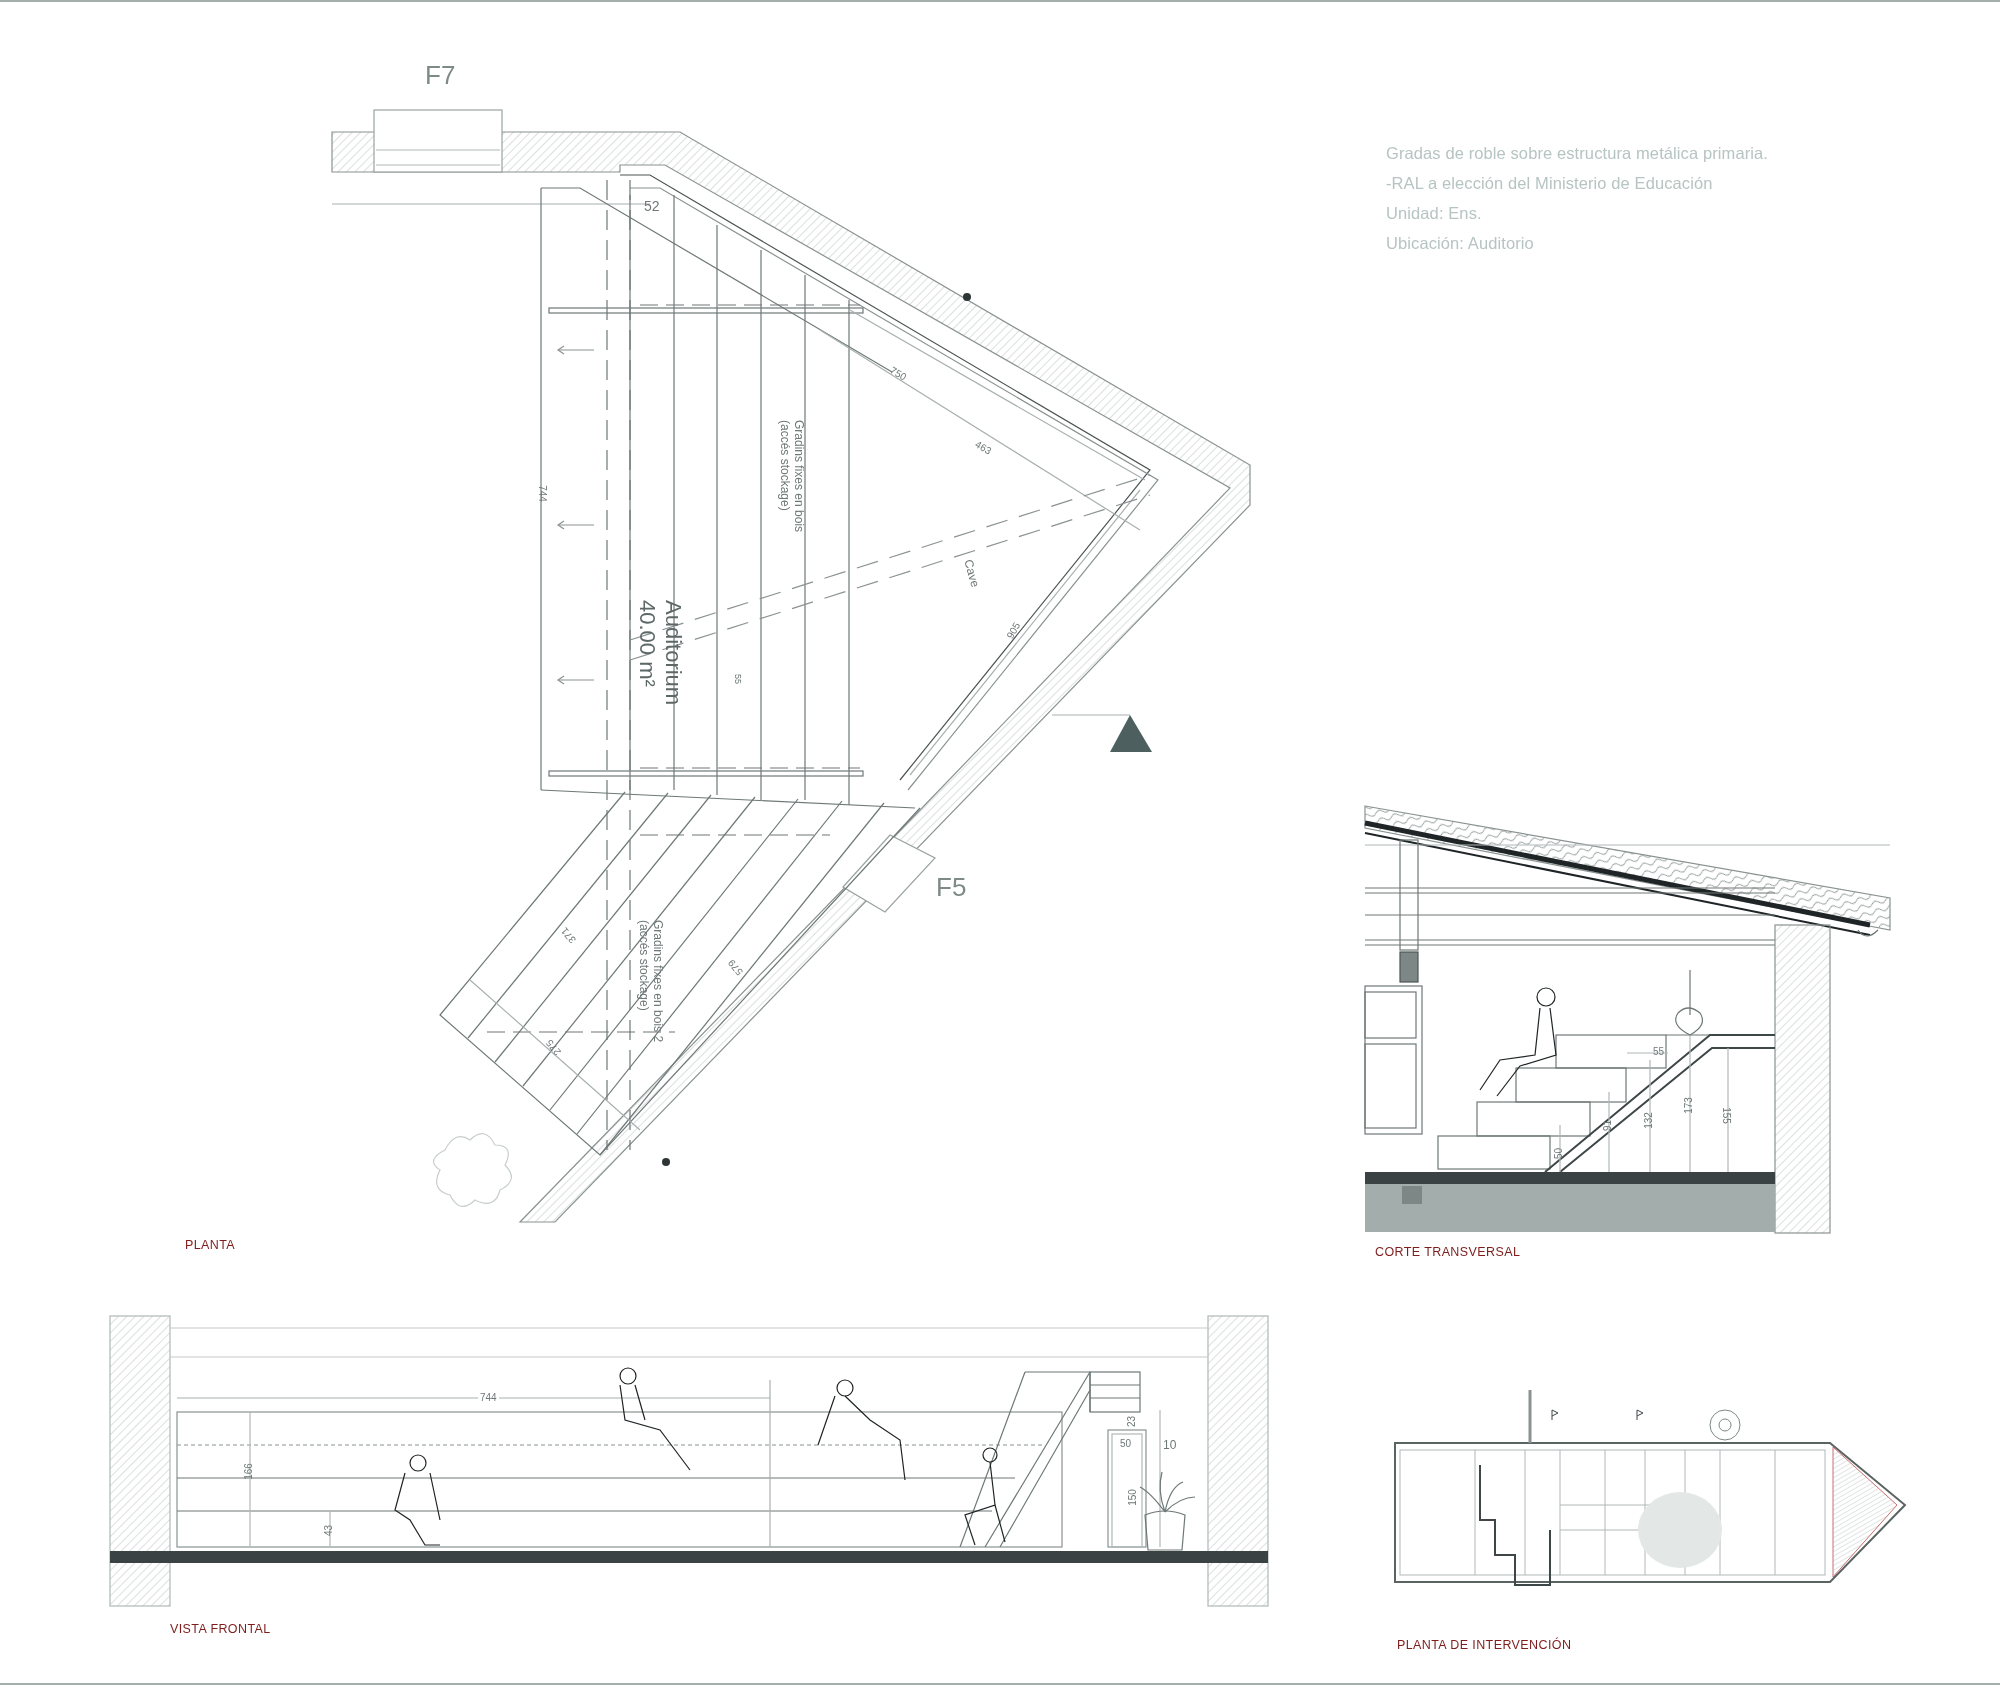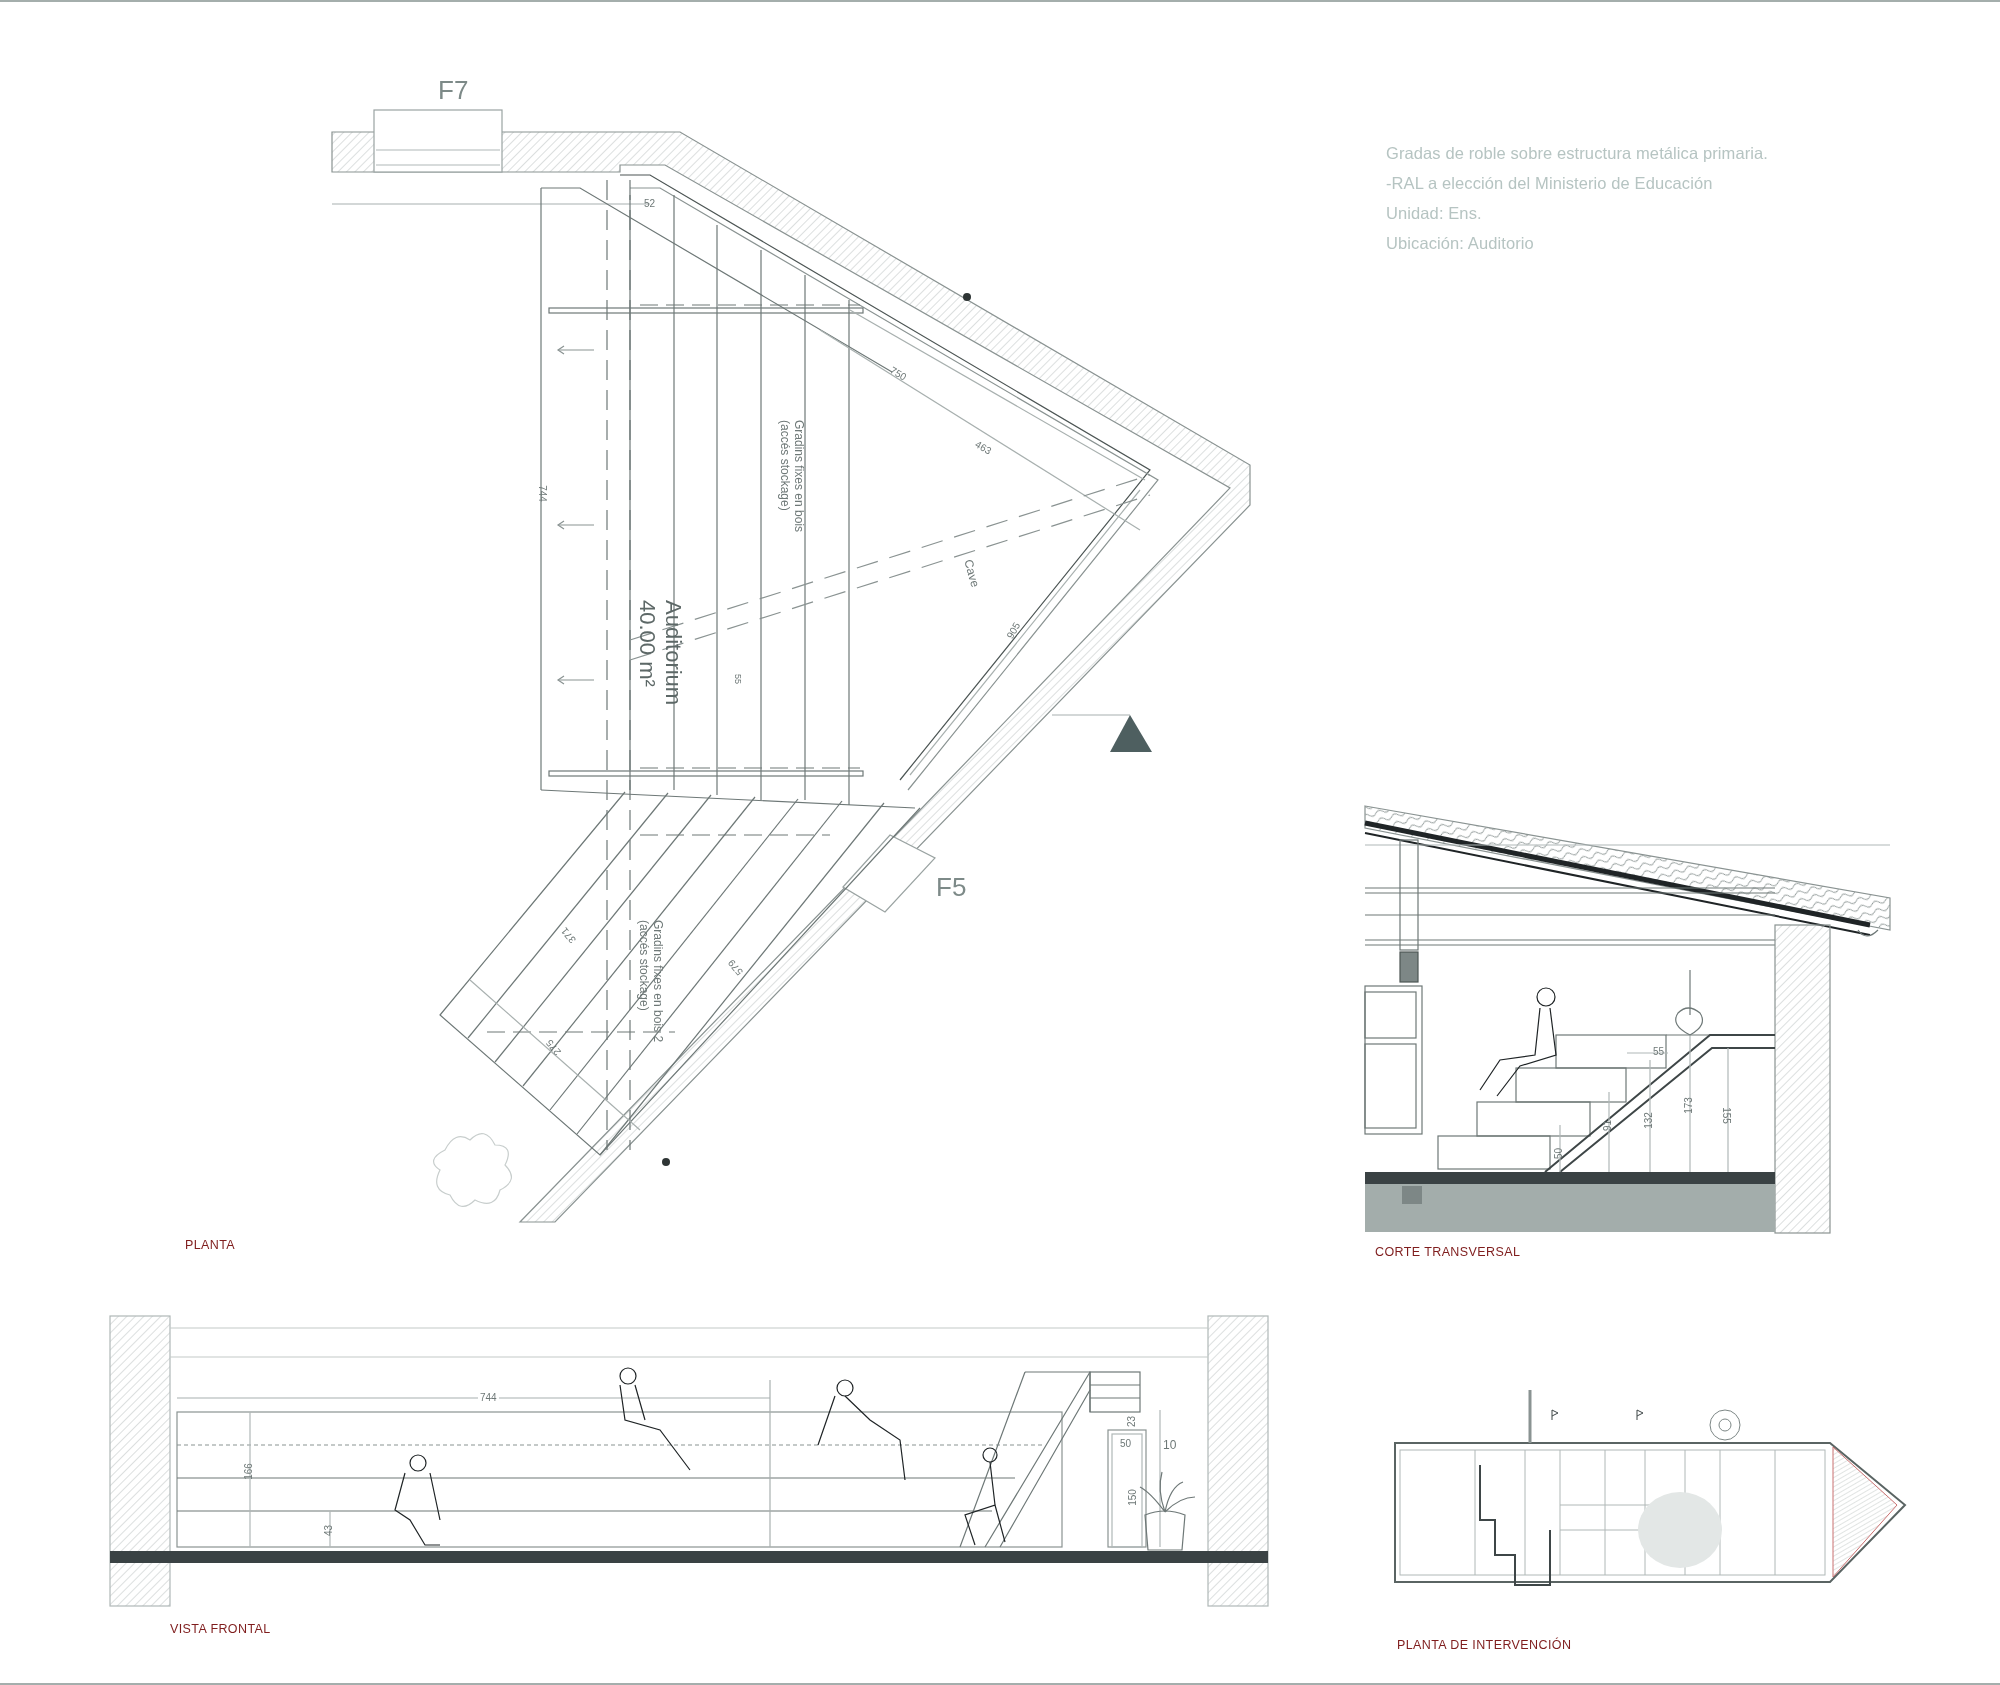--- a/index.html
+++ b/index.html
@@ -225,38 +225,38 @@
   </g>
 </svg>
 
 <div class="notes">
   <div>Gradas de roble sobre estructura metálica primaria.</div>
   <div>-RAL a elección del Ministerio de Educación</div>
   <div>Unidad: Ens.</div>
   <div>Ubicación: Auditorio</div>
 </div>
 
-<div class="tag" style="left:425px;top:75px;margin-left:13px;">F7</div>
+<div class="tag" style="left:425px;top:60px;">F7</div>
 <div class="tag" style="left:908px;top:872px;margin-left:28px;">F5</div>
 
 <div style="position:absolute;left:686px;top:600px;transform:rotate(90deg);transform-origin:left top;color:#5d6867;white-space:nowrap;">
   <div style="font-size:22px;">Auditorium</div>
   <div style="font-size:22px;">40.00 m²</div>
 </div>
 <div style="position:absolute;left:806px;top:420px;transform:rotate(90deg);transform-origin:left top;color:#6e7877;font-size:12px;line-height:14px;white-space:nowrap;">
   <div>Gradins fixes en bois</div>
   <div>(accés stockage)</div>
 </div>
 <div style="position:absolute;left:665px;top:920px;transform:rotate(90deg);transform-origin:left top;color:#6e7877;font-size:12px;line-height:14px;white-space:nowrap;">
   <div>Gradins fixes en bois 2</div>
   <div>(accés stockage)</div>
 </div>
 <div style="position:absolute;left:975px;top:558px;transform:rotate(75deg);transform-origin:left top;color:#6e7877;font-size:12px;">Cave</div>
 
-<div style="position:absolute;left:644px;top:198px;font-size:10px;color:#6e7877;">52</div>
+<div style="position:absolute;left:644px;top:198px;font-size:14px;color:#6e7877;">52</div>
 <div style="position:absolute;left:534px;top:488px;font-size:10px;color:#6e7877;transform:rotate(90deg);">744</div>
 <div style="position:absolute;left:890px;top:368px;font-size:10px;color:#6e7877;transform:rotate(30deg);">750</div>
 <div style="position:absolute;left:975px;top:442px;font-size:10px;color:#6e7877;transform:rotate(30deg);">463</div>
 <div style="position:absolute;left:1005px;top:625px;font-size:10px;color:#6e7877;transform:rotate(-60deg);">905</div>
 <div style="position:absolute;left:733px;top:674px;font-size:9px;color:#6e7877;transform:rotate(90deg);">55</div>
 <div style="position:absolute;left:560px;top:930px;font-size:10px;color:#6e7877;transform:rotate(-130deg);">371</div>
 <div style="position:absolute;left:727px;top:962px;font-size:10px;color:#6e7877;transform:rotate(-130deg);">579</div>
 <div style="position:absolute;left:545px;top:1042px;font-size:10px;color:#6e7877;transform:rotate(-130deg);">275</div>
 
 <div style="position:absolute;left:1653px;top:1046px;font-size:10px;color:#6e7877;">55</div>

